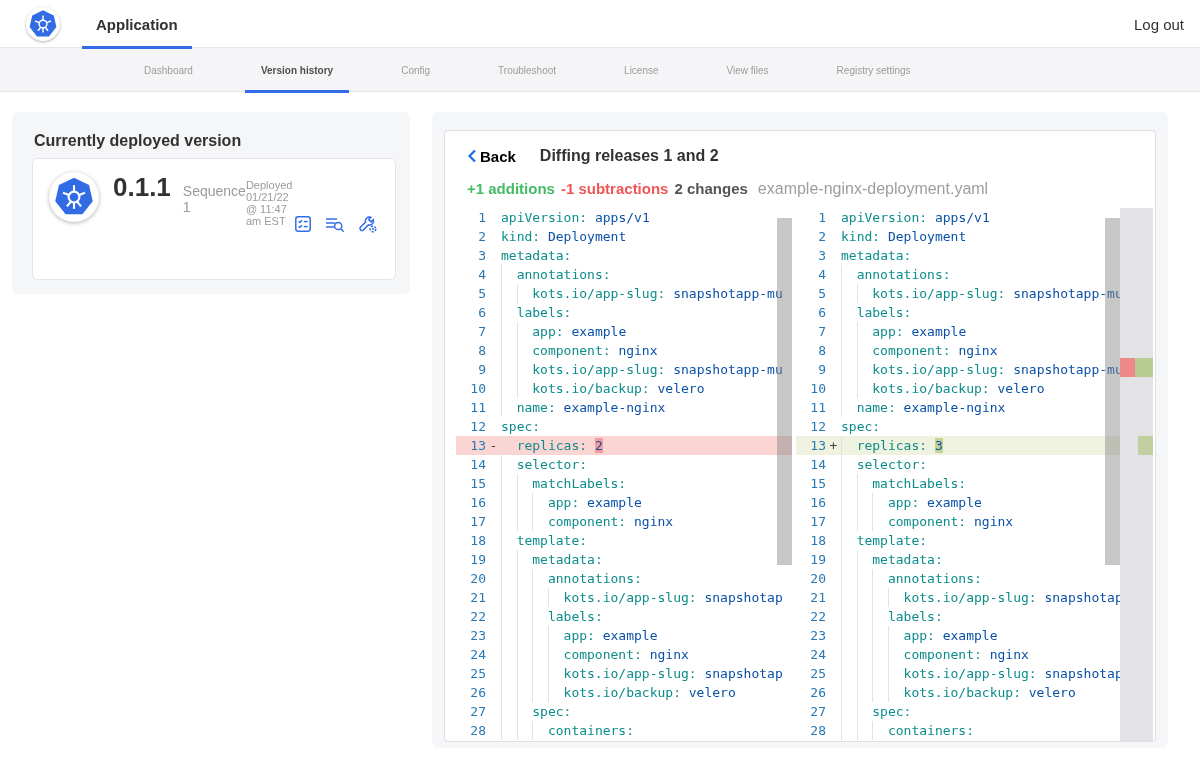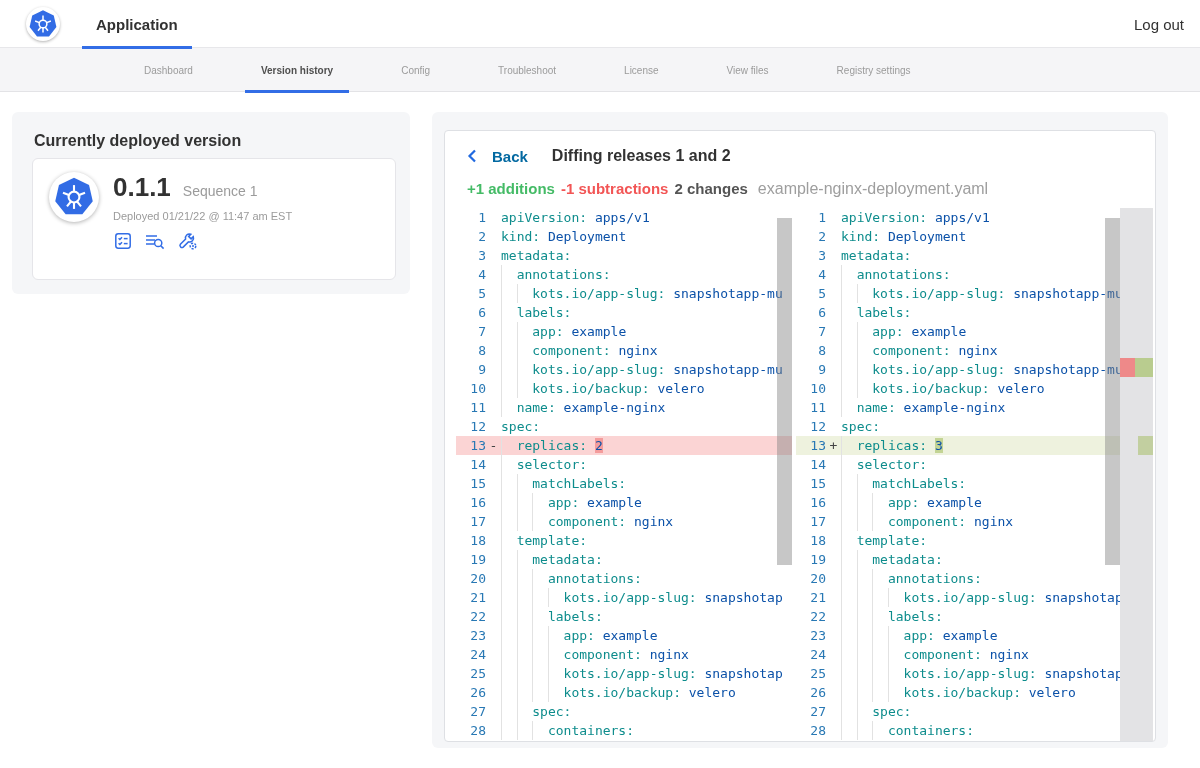--- a/index.html
+++ b/index.html
@@ -29,33 +29,33 @@
                  font-size:10px; color:#9b9b9b; cursor:pointer; }
   .subnav-item.active { color:#4f4f4f; font-weight:bold; }
   .subnav-item.active::after { content:""; position:absolute; left:18px; right:18px; bottom:-1px; height:3px; background:#326de6; }
   
   .dep-panel { position:absolute; left:12px; top:112px; width:398px; height:182px; background:#f5f6f8; border-radius:6px; }
   .dep-title { margin:20px 0 0 22px; font-size:16px; font-weight:bold; color:#323232; }
   .dep-card { position:absolute; left:20px; right:14px; top:46px; bottom:14px; background:#fff;
               border:1px solid #e5e5e9; border-radius:6px; padding:13px 16px; display:flex; gap:14px; }
   .k8s-round { width:50px; height:50px; border-radius:50%; background:#fff; flex:none;
                box-shadow:0 1px 4px rgba(0,0,0,.3); display:flex; align-items:center; justify-content:center; }
-  .dep-info { display:flex; flex-direction:column; }
+  .dep-info { display:flex; flex-direction:row; }
   .ver-row { display:flex; align-items:baseline; gap:12px; }
   .ver-num { font-size:26px; font-weight:bold; color:#323232; }
   .ver-seq { font-size:14px; color:#9b9b9b; }
   .dep-date { margin-top:7px; font-size:11px; color:#9b9b9b; }
   .dep-icons { margin-top:9px; display:flex; gap:11px; align-items:center; }
   .dep-icons svg { cursor:pointer; }
   
   .diff-panel { position:absolute; left:432px; top:112px; width:736px; height:636px; background:#f5f6f8; border-radius:6px; }
   .diff-card { position:absolute; left:12px; top:18px; width:712px; height:612px; background:#fff;
                border:1px solid #dee0e4; border-radius:4px; }
   .diff-head { display:flex; align-items:center; padding:16px 22px 0 22px; }
-  .back-link { display:flex; align-items:center; gap:15px; color:#0369a1; font-weight:bold; font-size:15px; cursor:pointer; }
+  .back-link { display:flex; align-items:center; gap:3px; color:#000000; font-weight:bold; font-size:15px; cursor:pointer; }
   .diff-title { margin-left:24px; font-size:16px; font-weight:bold; color:#323232; }
   .diff-stats { display:flex; align-items:baseline; padding:15px 22px 0 22px; font-size:15px;text-align:right; }
   .st-add { color:#44bb66; font-weight:bold; }
   .st-sub { color:#f25555; font-weight:bold; margin-left:6px; }
   .st-chg { color:#555; font-weight:bold; margin-left:6px; }
   .st-file { color:#9e9e9e; font-size:16px; margin-left:10px; }
   
   .pane { position:absolute; top:77px; height:533px; overflow:hidden; background:#fff; }
   .pane-left  { left:11px;  width:336px; }
   .pane-right { left:351px; width:357px; }

